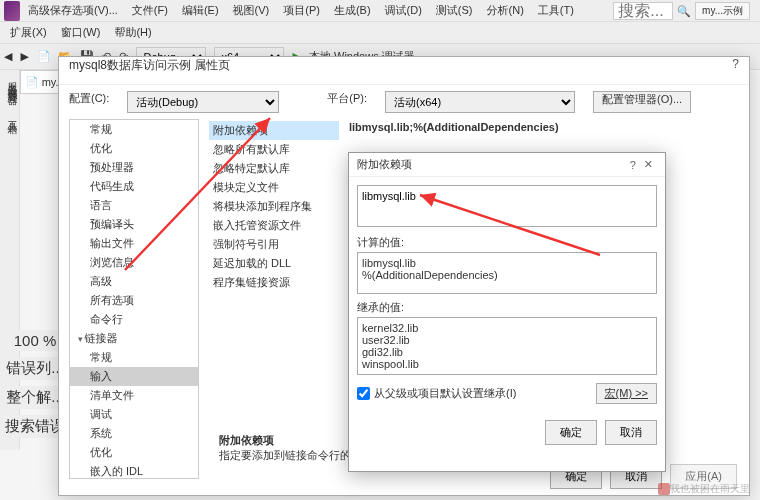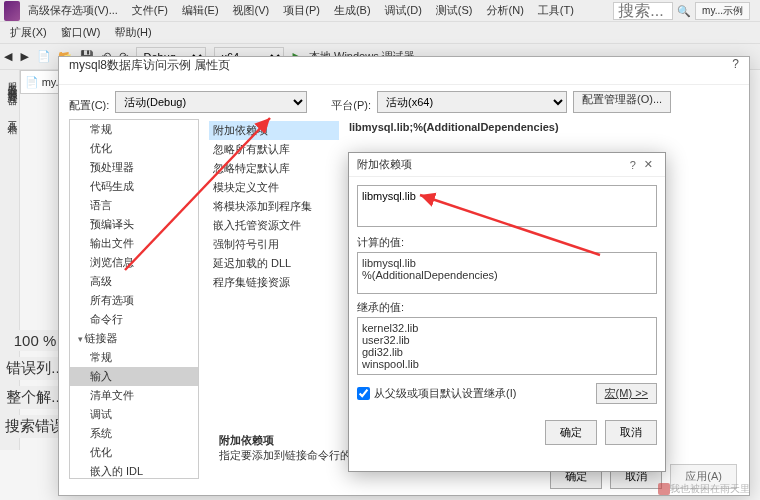--- a/index.html
+++ b/index.html
@@ -24,21 +24,21 @@
 
 .left-panel { position: absolute; left: 20px; top: 70px; width: 55px; background: #fff; border: 1px solid #ccc; height: 24px; display: flex; align-items: center; padding: 0 4px; gap: 3px; }
 
 .status-left { position: absolute; left: 0; top: 330px; width: 70px; font-size: 15px; text-align: center; }
 .status-left div { padding: 2px 4px; background: #eee; margin-bottom: 6px; }
 
 .prop-dialog { position: absolute; left: 58px; top: 56px; width: 692px; height: 440px; background: #fff; border: 1px solid #aaa; box-shadow: 0 4px 20px rgba(0,0,0,0.2); }
 .prop-title { background: #fff; height: 28px; display: flex; align-items: flex-start; padding: 0 10px; border-bottom: 1px solid #eee; font-size: 12px; }
 .prop-title .qm { margin-left: auto; color: #555; }
 
-.config-row { display: flex; align-items: flex-end; padding: 6px 10px; gap: 6px; }
+.config-row { display: flex; align-items: flex-start; padding: 6px 10px; gap: 18px; }
 .config-row select { height: 22px; border: 1px solid #aaa; font-size: 11px; padding: 0 4px; }
 .config-row .btn { height: 22px; padding: 0 8px; border: 1px solid #aaa; background: #f0f0f0; font-size: 11px; }
 
 .prop-body { display: flex; height: 360px; padding: 0 10px; gap: 10px; }
 
 .tree { width: 130px; border: 1px solid #ccc; overflow-y: auto; background: #fff; }
 .tree-item { padding: 2px 4px 2px 20px; cursor: default; font-size: 11px; }
 .tree-item.parent { padding-left: 8px; }
 .tree-item.parent::before { content: "▸"; font-size: 9px; margin-right: 2px; color: #666; }
 .tree-item.parent.expanded::before { content: "▾"; }
@@ -139,21 +139,21 @@
   <div>搜索错误</div>
 </div>
 
 <div class="prop-dialog">
   <div class="prop-title">
     <span>mysql8数据库访问示例 属性页</span>
     <span class="qm">?</span>
   </div>
   <div class="config-row">
     <span>配置(C):</span>
-    <select style="width:192px"><option>活动(Debug)</option></select>
+    <select style="width:152px"><option>活动(Debug)</option></select>
     <span style="width:12px"></span>
     <span>平台(P):</span>
     <select style="width:190px"><option>活动(x64)</option></select>
     <span class="btn">配置管理器(O)...</span>
   </div>
 
   <div class="prop-body">
     <div class="tree">
       <div class="tree-item">常规</div>
       <div class="tree-item">优化</div>

